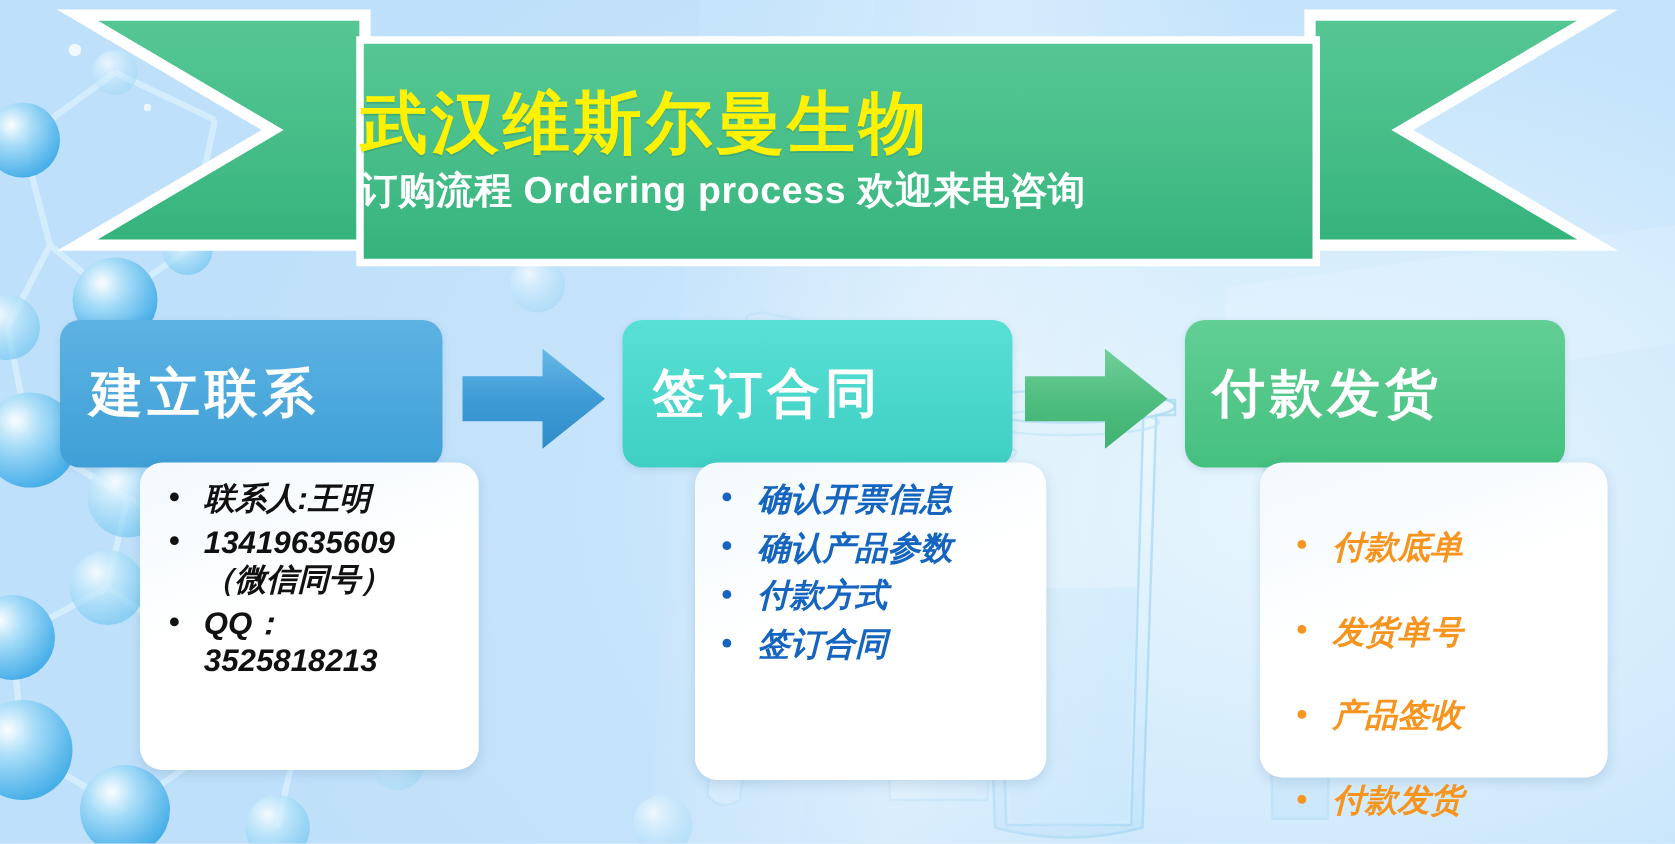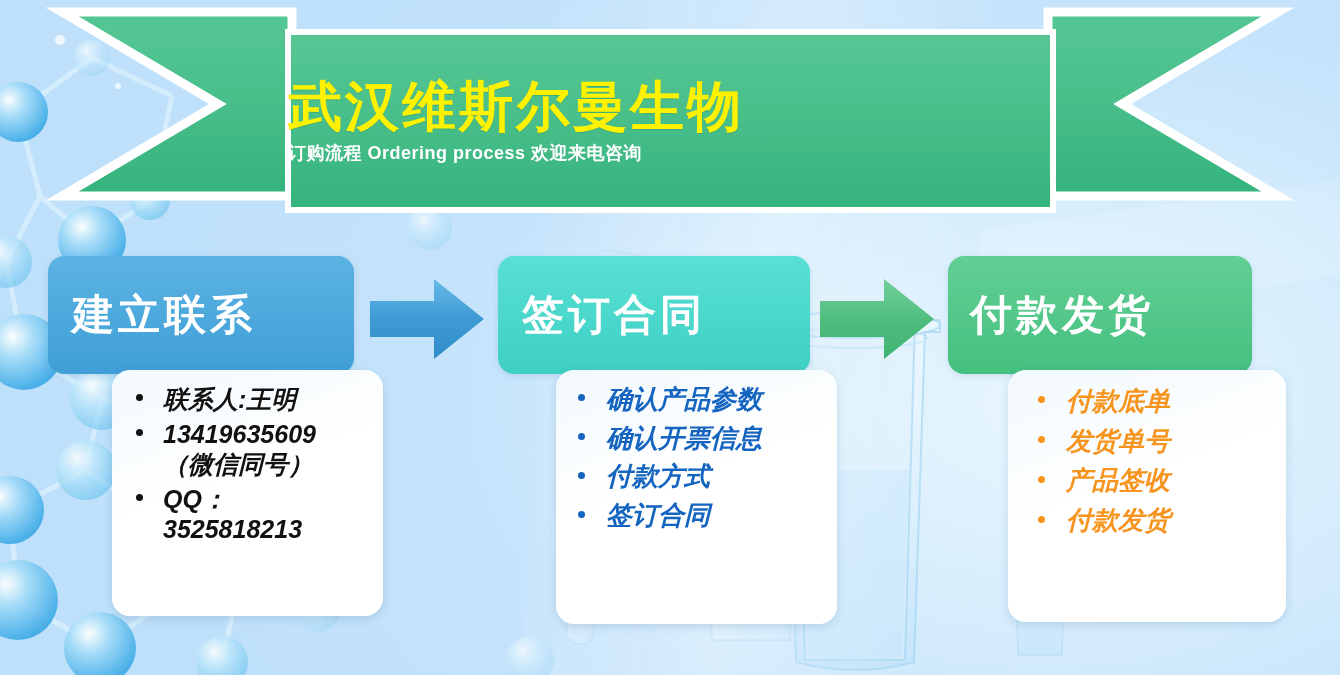--- a/index.html
+++ b/index.html
@@ -46,21 +46,21 @@
   #banner-title {
     font-size: 54px;
     font-weight: bold;
     color: #FFF200;
     letter-spacing: 3px;
     line-height: 1.05;
     text-shadow: 0 1px 0 rgba(0,0,0,.10);
     white-space: nowrap;
   }
   #banner-sub {
-    font-size: 18px;
+    font-size: 30px;
     font-weight: bold;
     color: #ffffff;
     letter-spacing: .5px;
     line-height: 1.2;
     white-space: nowrap;
     margin-top: 4px;
   }
 
   
   .step { position: absolute; }
@@ -138,21 +138,21 @@
     left: 0; top: 0; width: 282px; height: 118px;
     background: linear-gradient(180deg, #62cf94 0%, #44c07f 100%);
     padding-left: 22px;
   }
   #step-3 .step-body {
     left: 60px; top: 114px; width: 278px; height: 252px;
     padding: 16px 10px 10px 30px;
     box-sizing: border-box;
   }
   #step-3 .step-list { font-size: 26px; color: #F7941E; }
-  #step-3 .step-list li { padding-left: 28px; margin-bottom: 8px; }
+  #step-3 .step-list li { padding-left: 28px; margin-bottom: 8px; margin-top: 36px; }
   #step-3 .step-list li .bullet { background: #F7941E; }
 
   
   .arrow { position: absolute; }
   #arrow-1 { left: 368px; top: 277px; }
   #arrow-2 { left: 818px; top: 277px; }
 </style>
 </head>
 <body>
 
@@ -329,25 +329,25 @@
   </svg>
 
   <div class="step" id="step-2">
     <div class="step-header">
       <span class="step-header-label">签订合同</span>
     </div>
     <div class="step-body">
       <ul class="step-list">
         <li>
           <span class="bullet"></span>
+          <span class="txt">确认开票信息</span>
+        </li>
+        <li>
+          <span class="bullet"></span>
           <span class="txt">确认产品参数</span>
-        </li>
-        <li>
-          <span class="bullet"></span>
-          <span class="txt">确认开票信息</span>
         </li>
         <li>
           <span class="bullet"></span>
           <span class="txt">付款方式</span>
         </li>
         <li>
           <span class="bullet"></span>
           <span class="txt">签订合同</span>
         </li>
       </ul>

